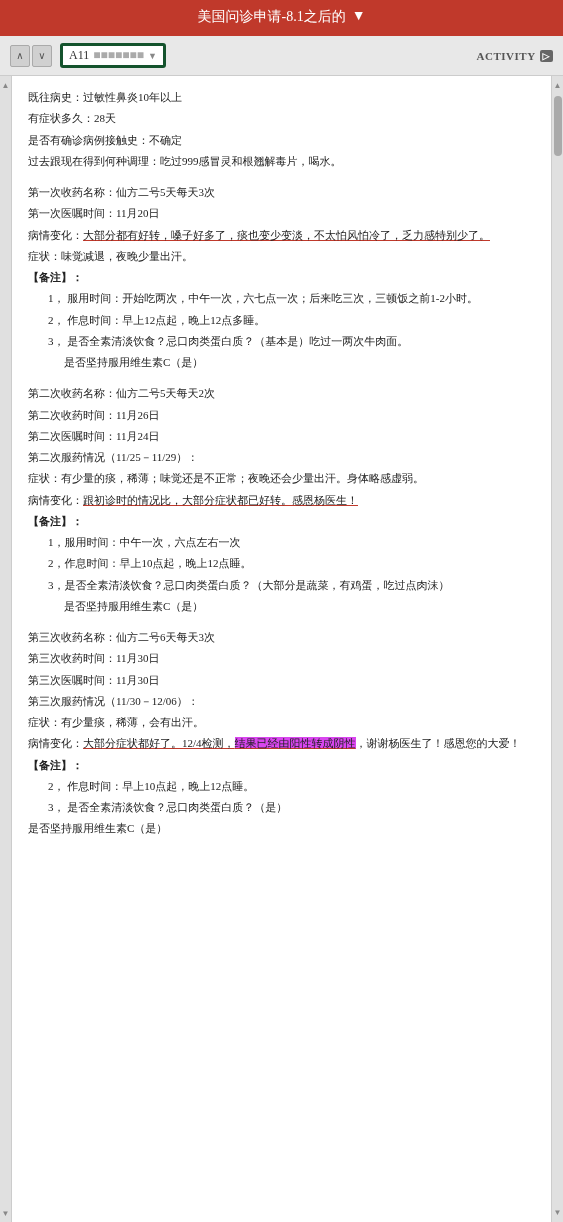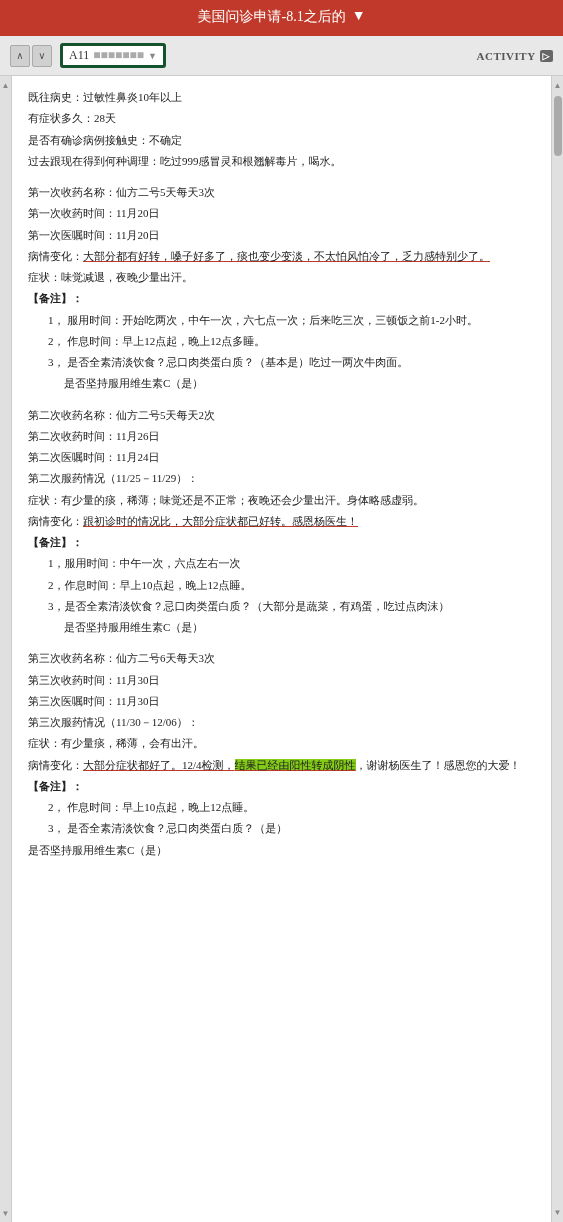--- a/index.html
+++ b/index.html
@@ -162,21 +162,21 @@
       font-weight: bold;
     }
 
     .underline-red {
       text-decoration: underline;
       text-decoration-color: #c0392b;
       color: #222;
     }
 
     .highlight-red {
-      background-color: #84cc16;
+      background-color: #d946ef;
       color: #222;
     }
 
     .indent1 {
       padding-left: 20px;
     }
 
     .indent2 {
       padding-left: 36px;
     }
@@ -213,21 +213,20 @@
   </div>
 
   <div class="content-area">
 
     <p>既往病史：过敏性鼻炎10年以上</p>
     <p>有症状多久：28天</p>
     <p>是否有确诊病例接触史：不确定</p>
     <p>过去跟现在得到何种调理：吃过999感冒灵和根翘解毒片，喝水。</p>
 
     <p style="margin-top:12px;">第一次收药名称：仙方二号5天每天3次</p>
-    <p>第一次收药时间：11月20日</p>
     <p>第一次医嘱时间：11月20日</p>
     <p>病情变化：<span class="underline-red">大部分都有好转，嗓子好多了，痰也变少变淡，不太怕风怕冷了，乏力感特别少了。</span></p>
     <p>症状：味觉减退，夜晚少量出汗。</p>
     <p class="note-title">【备注】：</p>
     <p class="indent1">1，    服用时间：开始吃两次，中午一次，六七点一次；后来吃三次，三顿饭之前1-2小时。</p>
     <p class="indent1">2，    作息时间：早上12点起，晚上12点多睡。</p>
     <p class="indent1">3，    是否全素清淡饮食？忌口肉类蛋白质？（基本是）吃过一两次牛肉面。</p>
     <p class="indent2">是否坚持服用维生素C（是）</p>
 
     <p style="margin-top:12px;">第二次收药名称：仙方二号5天每天2次</p>

